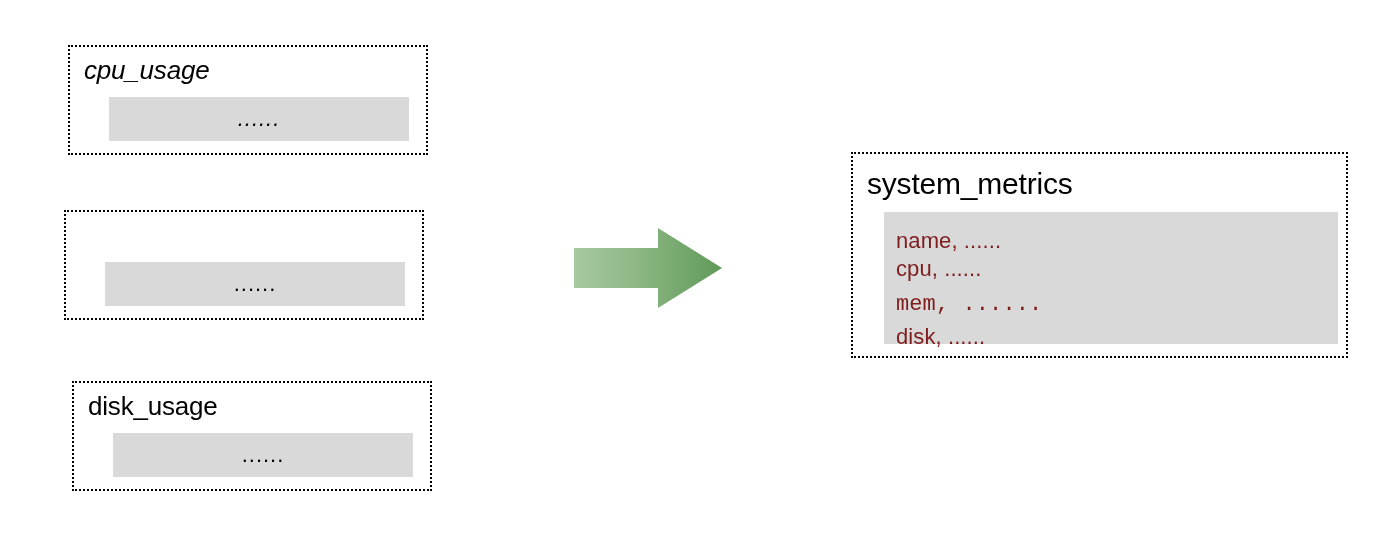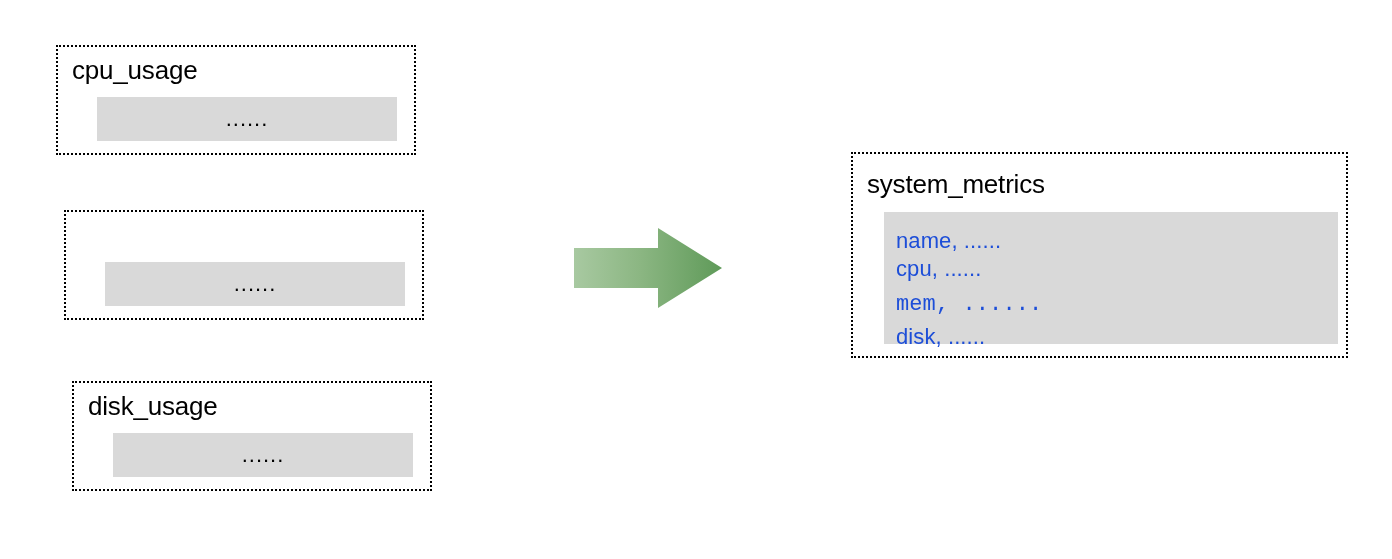--- a/index.html
+++ b/index.html
@@ -78,50 +78,50 @@
     width: 497px;
     height: 206px;
     border: 2px dotted #000000;
     background: #ffffff;
     box-sizing: border-box;
   }
   #target-title {
     position: absolute;
     left: 14px;
     top: 14px;
-    font-size: 26px;
+    font-size: 30px;
     line-height: 32px;
     letter-spacing: -0.2px;
     white-space: nowrap;
     color: #000000;
   }
   #target-body {
     position: absolute;
     left: 31px;
     top: 58px;
     width: 454px;
     height: 132px;
     background: #d9d9d9;
   }
   .target-line {
     position: absolute;
     left: 12px;
     font-size: 22px;
     line-height: 22px;
     letter-spacing: 0.1px;
     white-space: nowrap;
-    color: #1d4ed8;
+    color: #7f1d1d;
   }
 </style>
 </head>
 <body>
 
 <div id="canvas">
 
-  <div class="src-box" style="left:56px; top:45px; width:360px; height:110px;">
+  <div class="src-box" style="left:68px; top:45px; width:360px; height:110px;font-style:italic;">
     <div class="src-title">cpu_usage</div>
     <div class="src-body">
       <div class="src-body-dots">......</div>
     </div>
   </div>
 
   <div class="src-box" style="left:64px; top:210px; width:360px; height:110px;">
     <div class="src-body">
       <div class="src-body-dots">......</div>
     </div>

